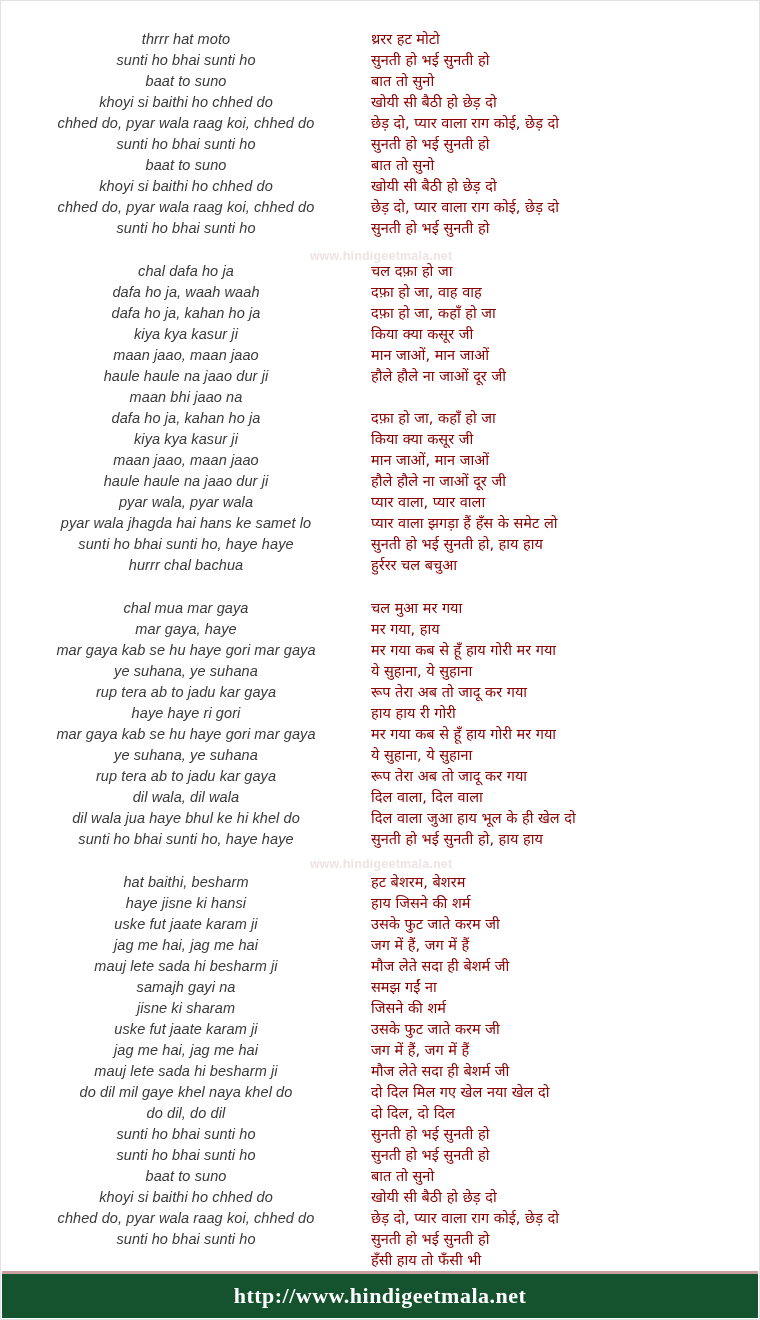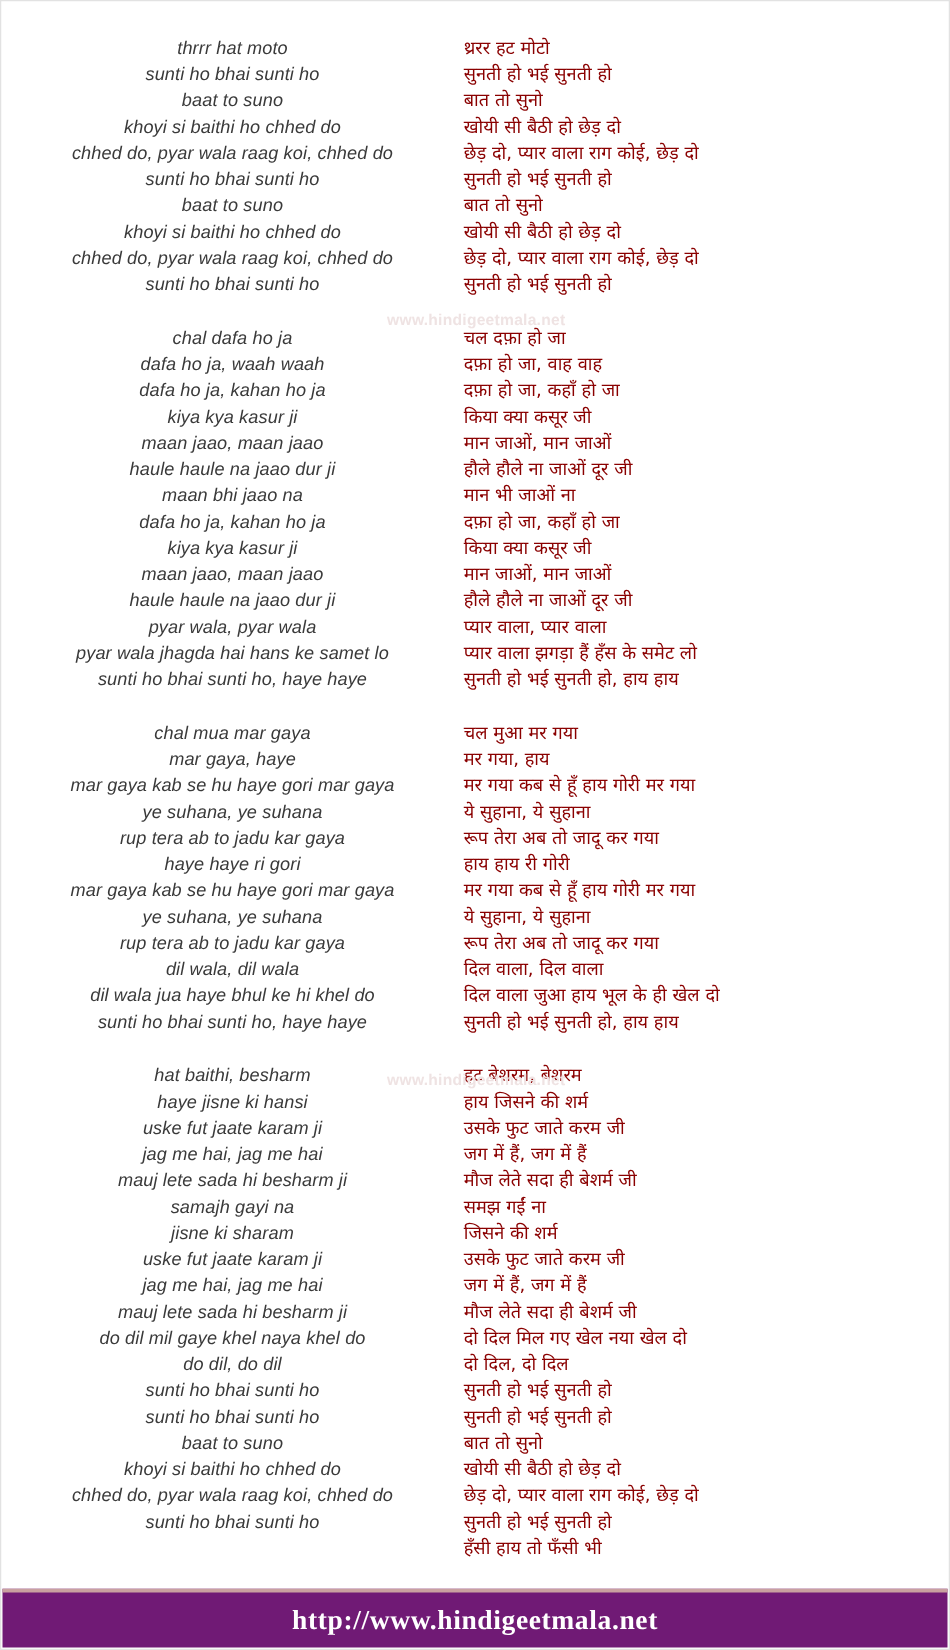--- a/index.html
+++ b/index.html
@@ -69,21 +69,21 @@
     letter-spacing: 0.2px;
     pointer-events: none;
     font-family: "Liberation Sans", sans-serif;
   }
   .footer {
     position: absolute;
     left: 1px;
     right: 1px;
     bottom: 1px;
     height: 44px;
-    background: #701a75;
+    background: #14532d;
     border-top: 3px solid #c9a0a0;
     display: flex;
     align-items: center;
     justify-content: center;
   }
   .footer-link {
     color: #ffffff;
     font-family: "Liberation Serif", serif;
     font-weight: bold;
     font-size: 22px;
@@ -162,21 +162,20 @@
         <div class="line">
           <div class="roman">maan jaao, maan jaao</div>
           <div class="deva">मान जाओं, मान जाओं</div>
         </div>
         <div class="line">
           <div class="roman">haule haule na jaao dur ji</div>
           <div class="deva">हौले हौले ना जाओं दूर जी</div>
         </div>
         <div class="line">
           <div class="roman">maan bhi jaao na</div>
-          <div class="deva">मान भी जाओं ना</div>
         </div>
         <div class="line">
           <div class="roman">dafa ho ja, kahan ho ja</div>
           <div class="deva">दफ़ा हो जा, कहाँ हो जा</div>
         </div>
         <div class="line">
           <div class="roman">kiya kya kasur ji</div>
           <div class="deva">किया क्या कसूर जी</div>
         </div>
         <div class="line">
@@ -191,20 +190,24 @@
           <div class="roman">pyar wala, pyar wala</div>
           <div class="deva">प्यार वाला, प्यार वाला</div>
         </div>
         <div class="line">
           <div class="roman">pyar wala jhagda hai hans ke samet lo</div>
           <div class="deva">प्यार वाला झगड़ा हैं हँस के समेट लो</div>
         </div>
         <div class="line">
           <div class="roman">sunti ho bhai sunti ho, haye haye</div>
           <div class="deva">सुनती हो भई सुनती हो, हाय हाय</div>
+        </div>
+        <div class="line">
+          <div class="roman">hurrr chal bachua</div>
+          <div class="deva">हुर्ररर चल बचुआ</div>
         </div>
       </div>
       <div class="stanza">
         <div class="line">
           <div class="roman">chal mua mar gaya</div>
           <div class="deva">चल मुआ मर गया</div>
         </div>
         <div class="line">
           <div class="roman">mar gaya, haye</div>
           <div class="deva">मर गया, हाय</div>

